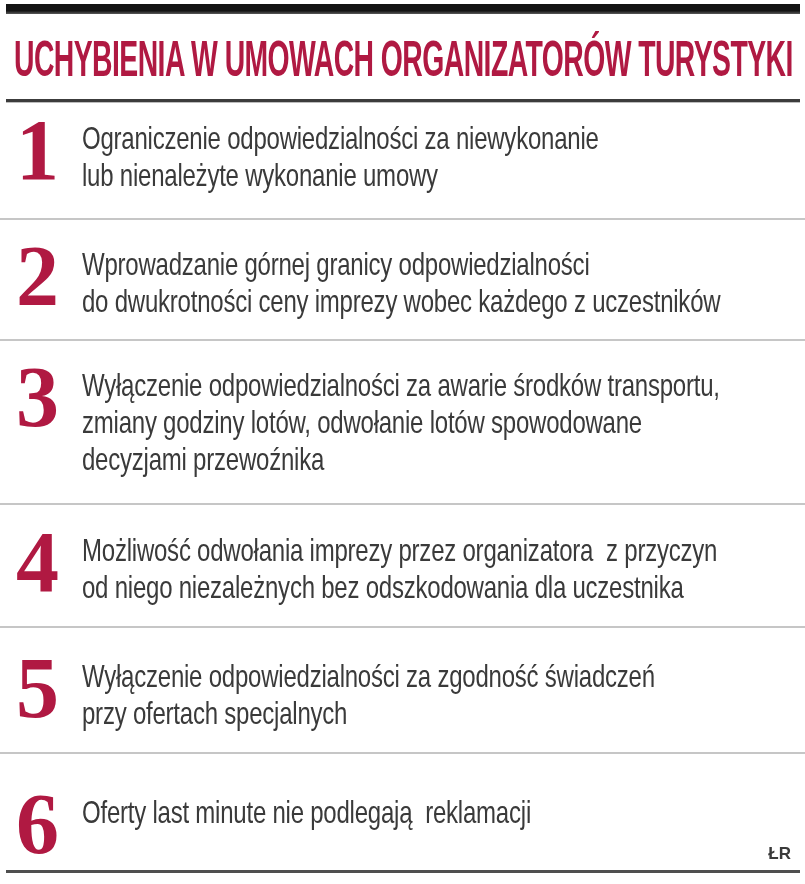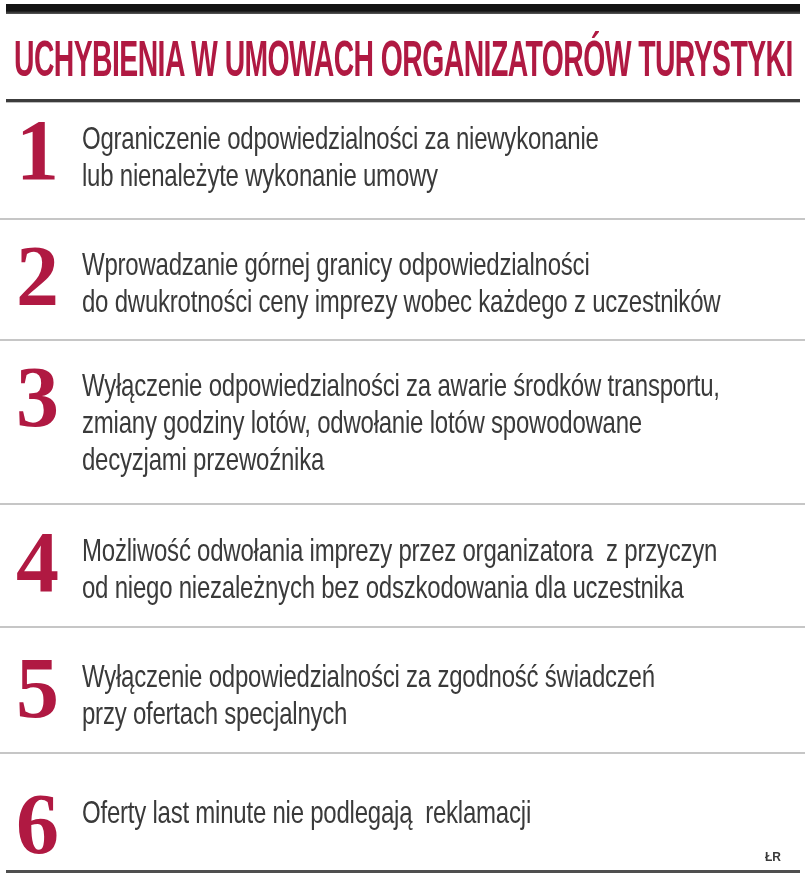--- a/index.html
+++ b/index.html
@@ -67,22 +67,22 @@
     white-space: pre;
     font-size: 32px;
     line-height: 37px;
     letter-spacing: -0.3px;
     color: var(--text, #3a3a3a);
     transform: scaleX(0.75);
     transform-origin: 0 0;
   }
   .credit {
     position: absolute;
-    right: 24px; bottom: 20px;
-    font-size: 12px;
+    right: 14px; bottom: 20px;
+    font-size: 17px;
     font-weight: bold;
     color: var(--text, #3a3a3a);
   }
   .bottom-rule {
     position: absolute;
     left: 6px; right: 5px; bottom: 11px;
     height: 3px;
     background: var(--rule2, #4f4f4f);
   }
 </style>

